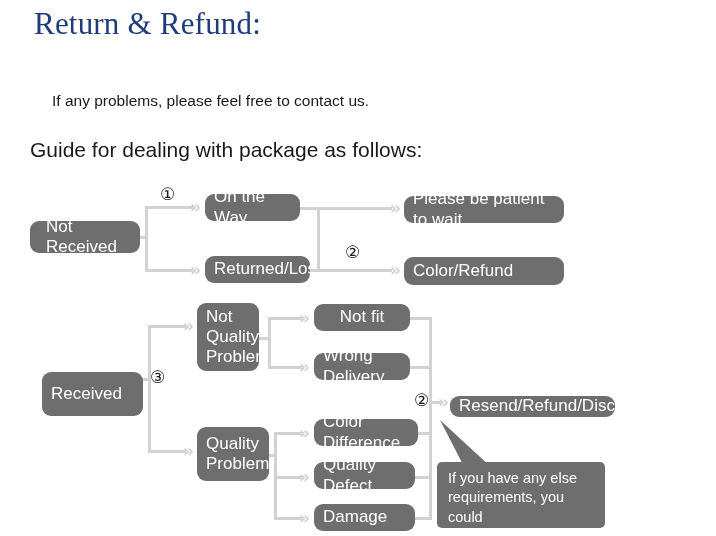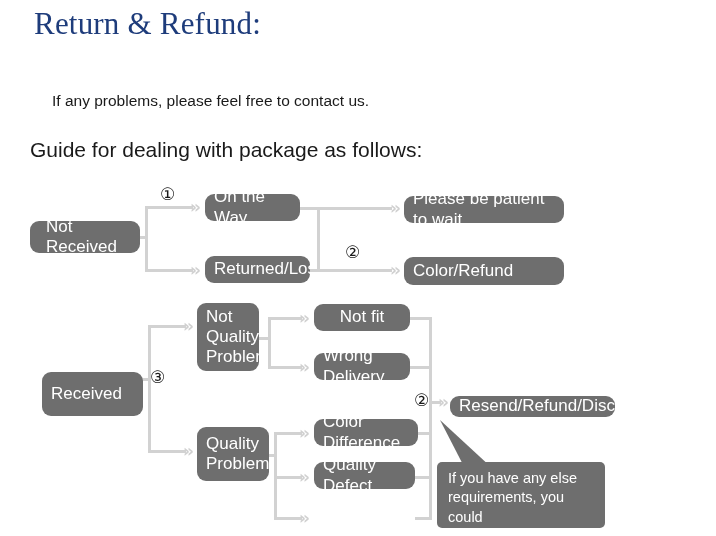--- a/index.html
+++ b/index.html
@@ -164,20 +164,21 @@
   <div class="ln lnh" style="left:274px;top:476px;width:28px;"></div>
   <div class="ln lnh" style="left:274px;top:517px;width:28px;"></div>
   <div class="arw" style="left:299px;top:425px;">»</div>
   <div class="arw" style="left:299px;top:469px;">»</div>
   <div class="arw" style="left:299px;top:510px;">»</div>
 
   <div class="node center" style="left:314px;top:304px;width:96px;height:27px;">Not fit</div>
   <div class="node" style="left:314px;top:353px;width:96px;height:27px;">Wrong Delivery</div>
   <div class="node" style="left:314px;top:419px;width:104px;height:27px;">Color Difference</div>
   <div class="node" style="left:314px;top:462px;width:101px;height:27px;">Quality Defect</div>
+  <div class="node" style="left:314px;top:504px;width:101px;height:27px;">Damage</div>
 
   <div class="ln lnh" style="left:410px;top:317px;width:22px;"></div>
   <div class="ln lnh" style="left:410px;top:366px;width:22px;"></div>
   <div class="ln lnh" style="left:418px;top:432px;width:14px;"></div>
   <div class="ln lnh" style="left:415px;top:476px;width:17px;"></div>
   <div class="ln lnh" style="left:415px;top:517px;width:17px;"></div>
   <div class="ln lnv" style="left:429px;top:317px;height:203px;"></div>
   <div class="ln lnh" style="left:429px;top:401px;width:12px;"></div>
   <div class="arw" style="left:438px;top:394px;">»</div>
 

